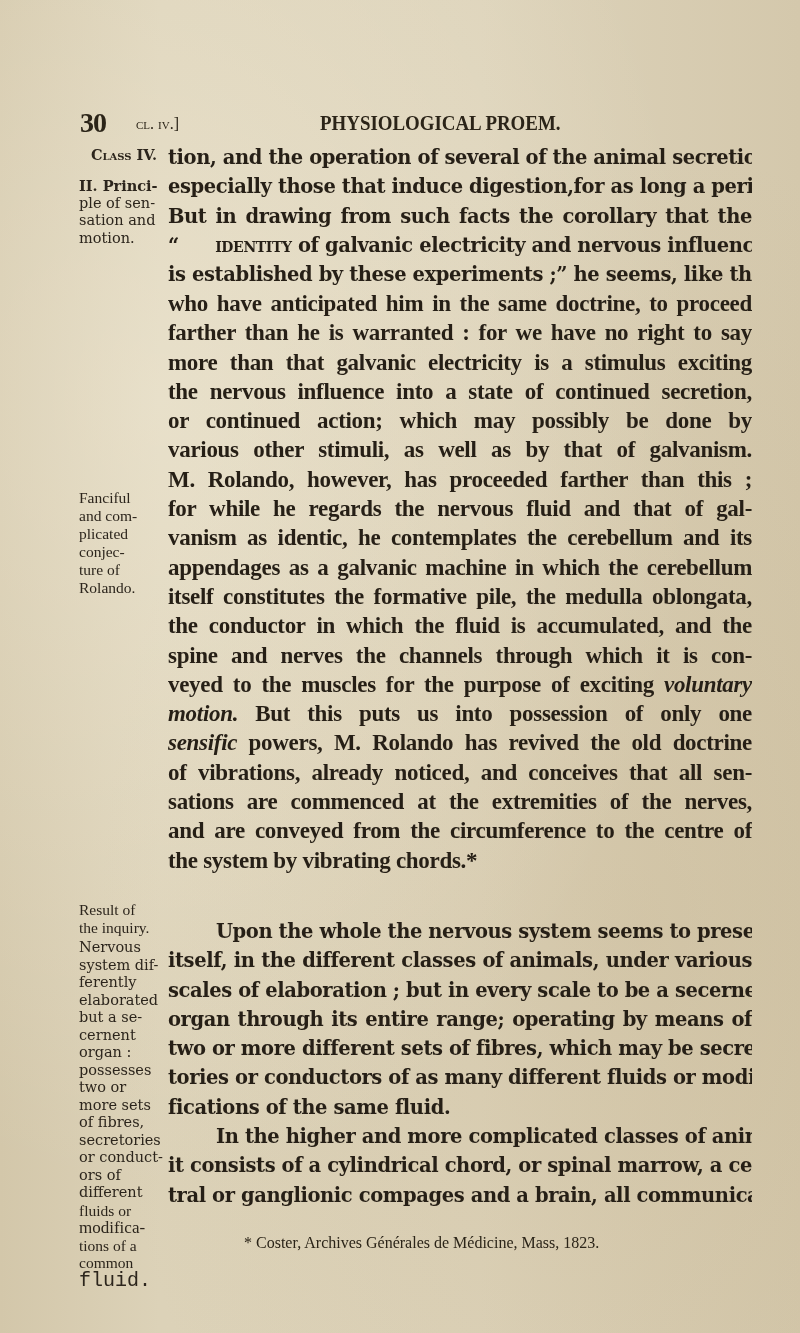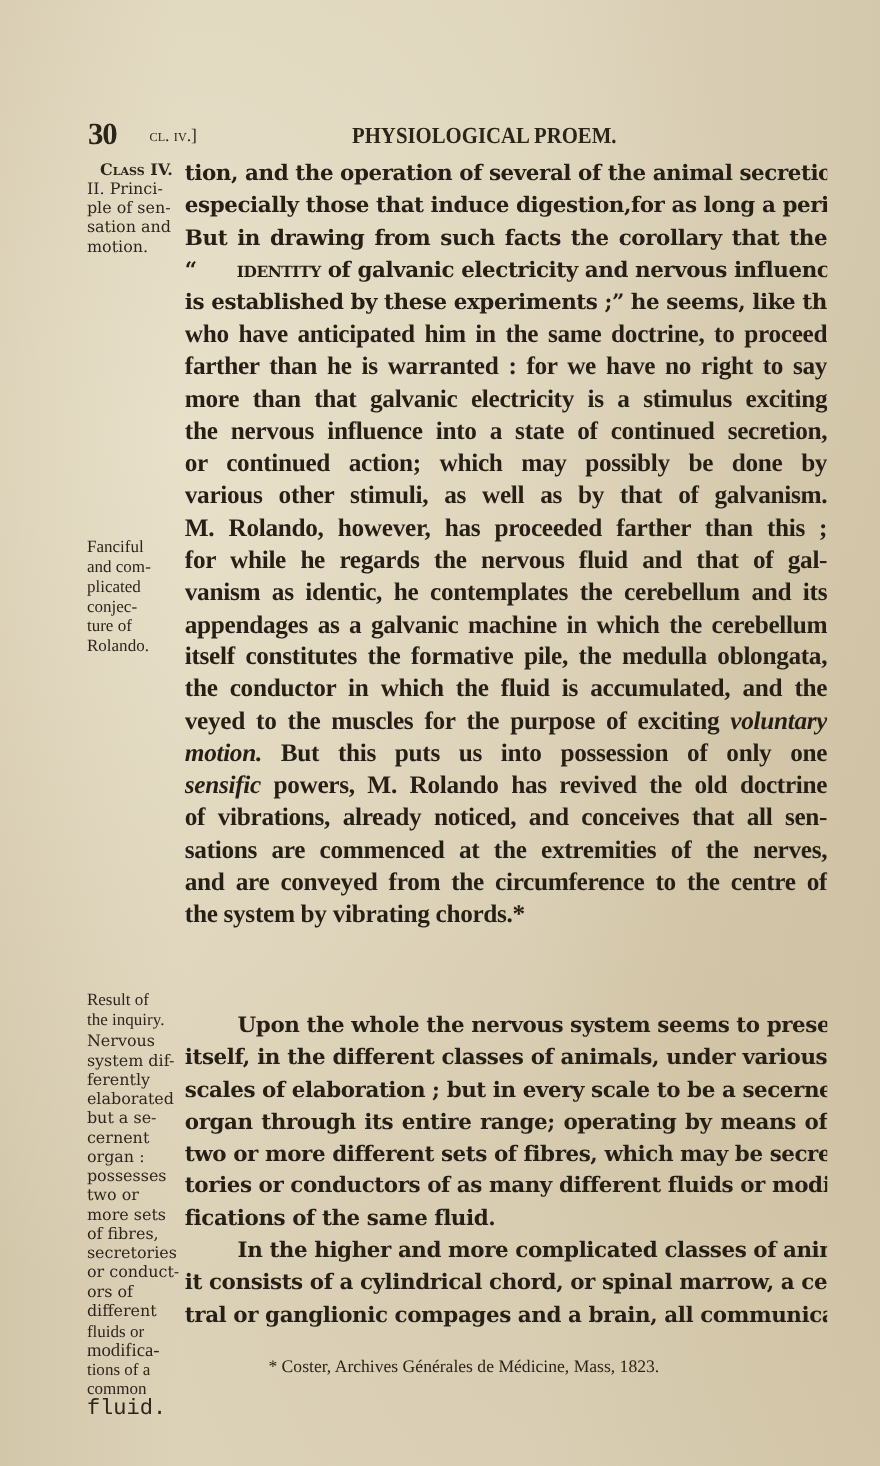--- a/index.html
+++ b/index.html
@@ -147,21 +147,21 @@
   <div class="running-head">
     <span class="page-number">30</span>
     <span class="chapter-ref">cl. iv.]</span>
     <span class="running-title">PHYSIOLOGICAL PROEM.</span>
   </div>
 
   <div class="sidenote" style="top:131px;">
     <span class="line sc" style="font-weight:bold;">Class IV.</span>
   </div>
   <div class="sidenote" style="top:149px;">
-    <span class="line" style="font-weight:normal;">II. Princi-</span>
+    <span class="line" style="font-weight:bold;margin-top:13px;">II. Princi-</span>
     <span class="line">ple of sen-</span>
     <span class="line">sation and</span>
     <span class="line">motion.</span>
   </div>
 
   <div class="sidenote narrow" style="top:474px;">
     <span class="line">Fanciful</span>
     <span class="line">and com-</span>
     <span class="line">plicated</span>
     <span class="line">conjec-</span>
@@ -213,20 +213,21 @@
     <span class="body-line">more than that galvanic electricity is a stimulus exciting</span>
     <span class="body-line">the nervous influence into a state of continued secretion,</span>
     <span class="body-line">or continued action; which may possibly be done by</span>
     <span class="body-line">various other stimuli, as well as by that of galvanism.</span>
     <span class="body-line">M. Rolando, however, has proceeded farther than this ;</span>
     <span class="body-line">for while he regards the nervous fluid and that of gal-</span>
     <span class="body-line">vanism as identic, he contemplates the cerebellum and its</span>
     <span class="body-line">appendages as a galvanic machine in which the cerebellum</span>
     <span class="body-line">itself constitutes the formative pile, the medulla oblongata,</span>
     <span class="body-line">the conductor in which the fluid is accumulated, and the</span>
+    <span class="body-line">spine and nerves the channels through which it is con-</span>
     <span class="body-line">
       <span>veyed to the muscles for the purpose of exciting </span><em>voluntary</em>
     </span>
     <span class="body-line">
       <em>motion.</em><span>  But this puts us into possession of only one</span>
     </span>
     <span class="body-line">
       <em>sensific</em><span> powers, M. Rolando has revived the old doctrine</span>
     </span>
     <span class="body-line">of vibrations, already noticed, and conceives that all sen-</span>

